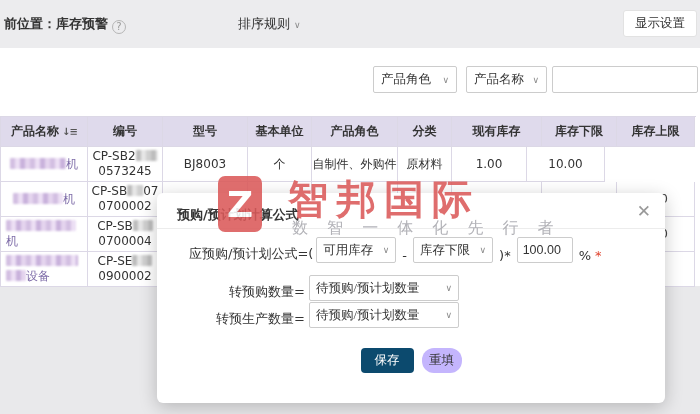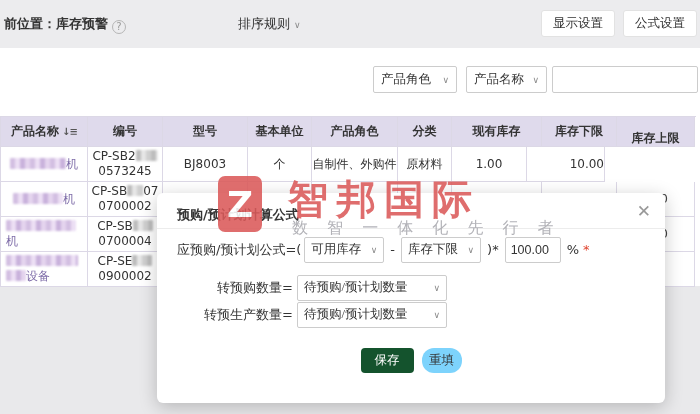--- a/index.html
+++ b/index.html
@@ -46,64 +46,64 @@
   .cell {
     border-right:1px solid #dcd8e6; border-bottom:1px solid #dcd8e6;
     display:flex; flex-direction:column; justify-content:center; align-items:center;
     text-align:center; font-size:12px; line-height:15px; overflow:hidden;
   }
   .cell:first-child { border-left:1px solid #dcd8e6; }
   .thead .cell { background:#dfdaec; font-weight:bold; color:#333; flex-direction:row; gap:3px; }
   .thead { height:30px; } .thead .cell { height:30px; }
   .tbody-row { height:35px; } .tbody-row .cell { height:35px; background:#fff; }
   .c1{width:88px;} .c2{width:75px;} .c3{width:85px;} .c4{width:64px;} .c5{width:86px;}
-  .c6{width:54px;} .c7{width:90px;} .c8{width:75px;} .c9{width:78px;align-items:flex-end;}
+  .c6{width:54px;} .c7{width:90px;} .c8{width:75px;} .c9{width:78px;}
   .name-cell { color:#7e6ca8; }
   .sort-icon { font-size:10px; color:#555; letter-spacing:-1px; }
   .redact {
     display:inline-block; height:11px; border-radius:1px; vertical-align:-1px;
     background:repeating-linear-gradient(90deg,#d3bfe2 0 5px,#ecdff4 5px 10px,#c9b2dc 10px 15px,#e4d4ee 15px 20px);
     filter:blur(1.3px);
   }
   .redact.gray {
     background:repeating-linear-gradient(90deg,#bdbdbd 0 5px,#e6e6e6 5px 10px,#cfcfcf 10px 15px);
   }
   .diamond-icon { color:#9a9aa8; font-size:10px; margin-left:4px; }
   .frag-cell { align-items:flex-end !important; padding-right:26px; color:#444; }
   
   .modal {
     position:absolute; left:157px; top:193px; width:508px; height:210px;
     background:#fff; border-radius:6px; box-shadow:0 4px 18px rgba(0,0,0,.22); z-index:5;
   }
   .m-title { position:absolute; left:20px; top:13px; font-size:13px; font-weight:bold; color:#333; }
   .m-close { position:absolute; right:14px; top:8px; font-size:17px; color:#999; cursor:pointer; line-height:20px; }
   .m-divider { position:absolute; left:0; top:35px; width:508px; height:1px; background:#ececec; }
-  .m-row { position:absolute; display:flex; align-items:center; font-size:13px; color:#333; }
+  .m-row { position:absolute; display:flex; align-items:flex-end; font-size:13px; color:#333;margin-left:12px; }
   .m-row1 { left:20px; top:43px; height:27px; }
   .m-row2 { left:20px; top:81px; height:27px; }
   .m-row3 { left:20px; top:108px; height:27px; }
   .m-label2 { display:inline-block; width:116px; text-align:right; }
   .m-select {
     height:26px; border:1px solid #ccc; border-radius:2px; background:#fff;
     display:inline-flex; align-items:center; justify-content:space-between;
     padding:0 6px; font-size:12.5px; color:#333; cursor:pointer;font-family:Liberation Serif, serif;
   }
   .m-input {
     height:26px; width:56px; border:1px solid #ccc; border-radius:2px;
     font-size:12.5px; padding:0 5px; color:#333;
   }
   .op { margin:0 6px; }
   .req { color:#e0442f; margin-left:4px; font-size:13px; }
   .m-btns { position:absolute; left:0; top:155px; width:508px; display:flex; justify-content:center; gap:8px; }
   .btn-save {
-    background:#14532d; color:#fff; border:none; border-radius:4px;
+    background:#0c4a6e; color:#fff; border:none; border-radius:4px;
     width:53px; height:25px; font-size:12.5px; cursor:pointer;
   }
   .btn-reset {
-    background:#7dd3fc; color:#333; border:none; border-radius:12px;
+    background:#c4b5fd; color:#333; border:none; border-radius:12px;
     width:40px; height:25px; font-size:12.5px; cursor:pointer;
   }
   
   .watermark { position:absolute; left:0; top:0; z-index:9; pointer-events:none; opacity:.88; }
   .wm-logo {
     position:absolute; left:218px; top:176px; width:44px; height:56px;
     background:#db5a5a; border-radius:7px; color:#fff; font-weight:bold;
     font-size:36px; display:flex; align-items:center; justify-content:center;
   }
   .wm-brand {
@@ -116,21 +116,20 @@
   }
 </style>
 </head>
 <body>
 
 <div class="topbar">
   <span class="loc"><span>前位置：</span><span>库存预警</span><span class="help-icon">?</span></span>
   <span class="sort-rule"><span>排序规则</span><span class="chev">∨</span></span>
   <div class="topbar-btns">
     <button class="tb-btn">显示设置</button>
-    <button class="tb-btn">公式设置</button>
   </div>
 </div>
 
 <div class="content-band"></div>
 
 <div class="filters">
   <div class="f-select" style="left:373px; width:84px;">
     <span>产品角色</span>
     <span class="chev">∨</span>
   </div>

